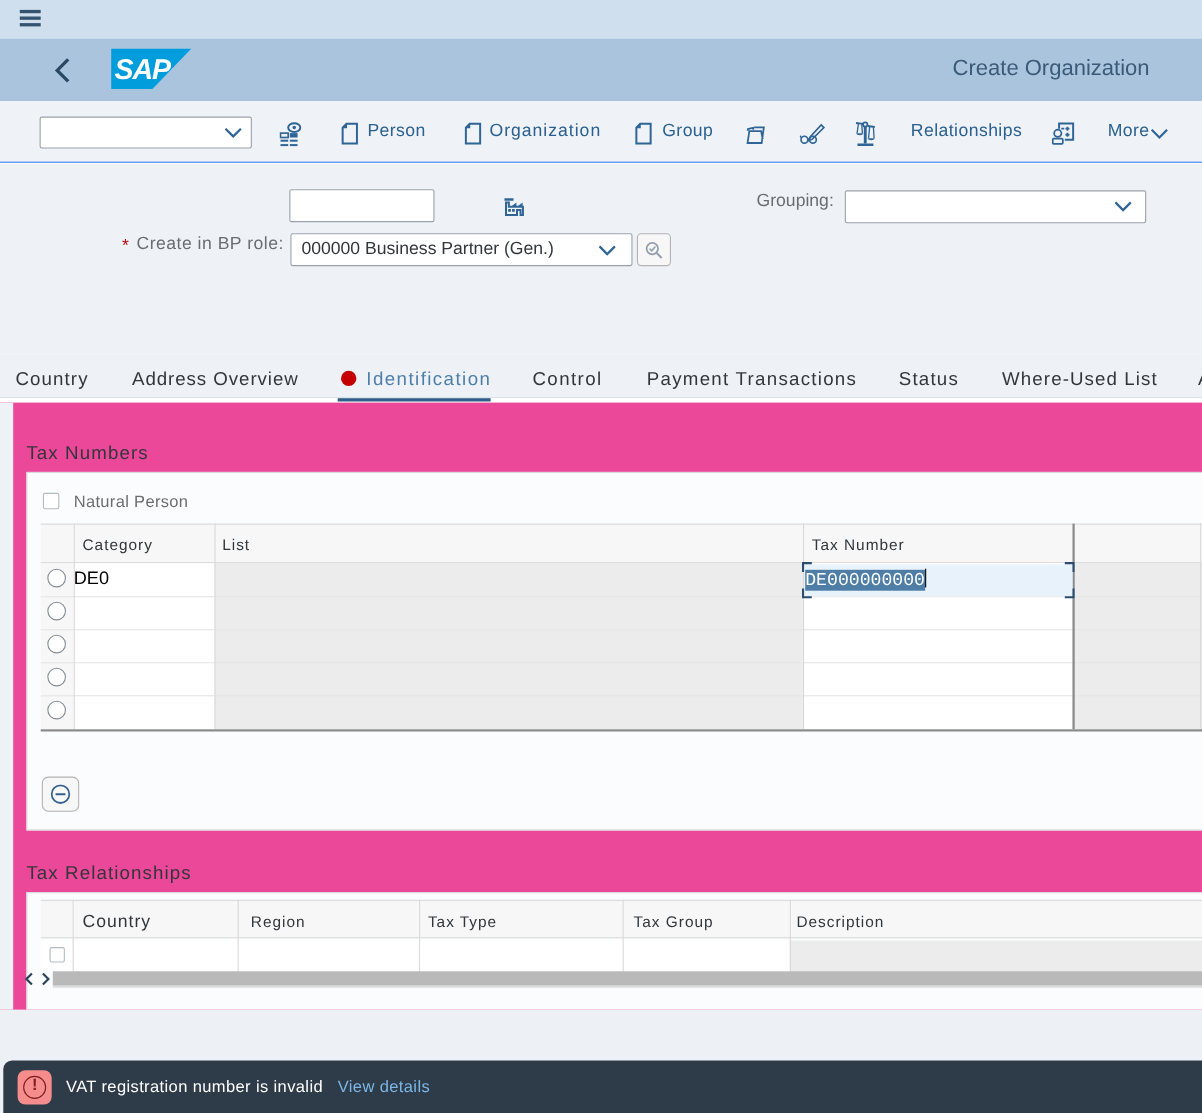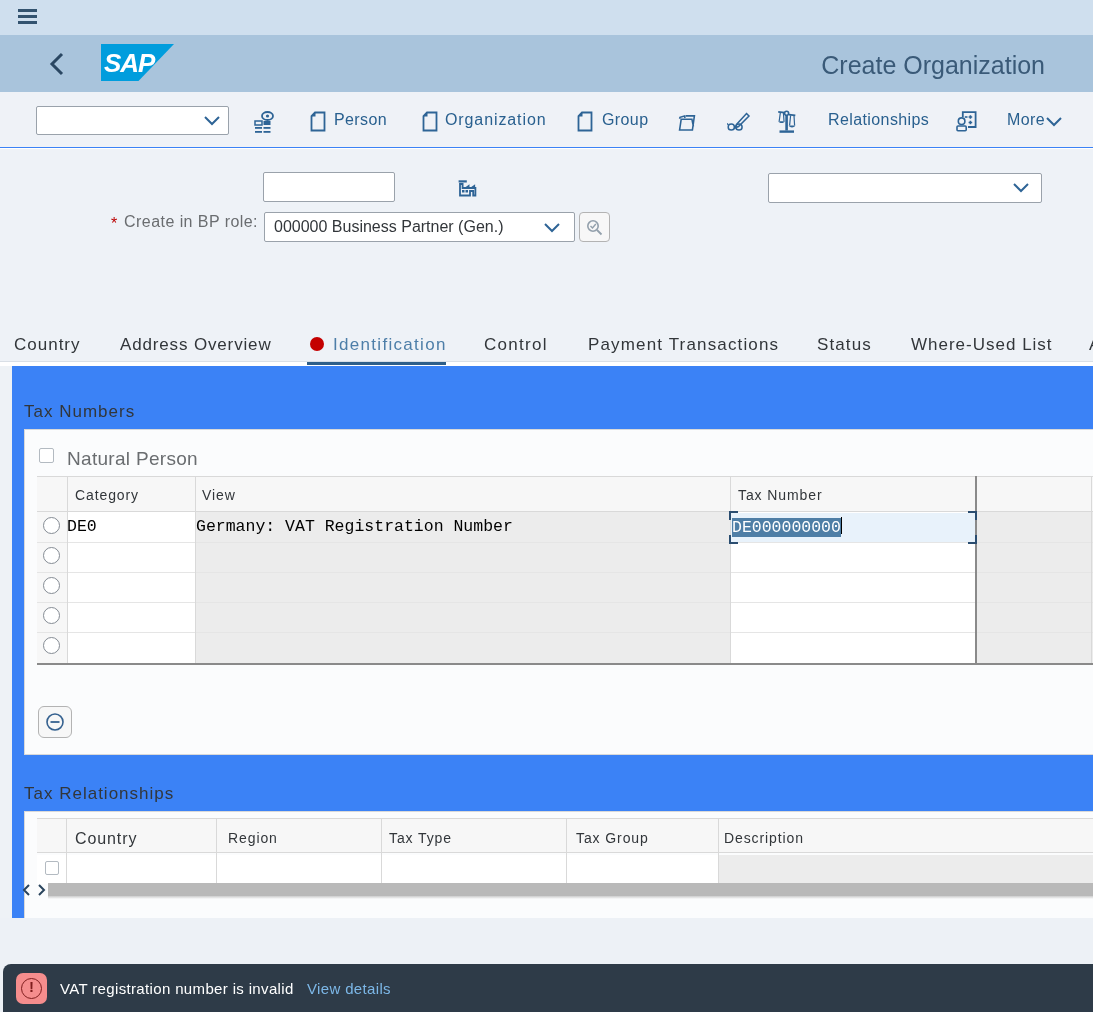--- a/index.html
+++ b/index.html
@@ -18,21 +18,21 @@
 </div>
 
 <div class="abs" style="left:0;top:35px;width:1093px;height:57px;background:#a9c4dc;">
   <svg class="abs" style="left:47px;top:16px;" width="20" height="26" viewBox="0 0 20 26">
     <polyline points="15,3 5,13 15,23" fill="none" stroke="#2a4763" stroke-width="3"></polyline>
   </svg>
   <svg class="abs" style="left:101px;top:9px;" width="74" height="37" viewBox="0 0 74 37">
     <polygon points="0,0 73,0 37.5,37 0,37" fill="#009ddd"></polygon>
     <text x="3" y="28" font-family="Liberation Sans, sans-serif" font-size="26" font-weight="bold" font-style="italic" fill="#ffffff" letter-spacing="-1">SAP</text>
   </svg>
-  <div class="abs" style="right:48px;top:16px;font-size:25px;color:#3a5a78;">Create Organization</div>
+  <div class="abs" style="right:48px;top:16px;font-size:20px;color:#3a5a78;">Create Organization</div>
 </div>
 
 <div class="abs" style="left:0;top:92px;width:1093px;height:56px;background:#eff2f7;border-bottom:1px solid #3b82f6;">
   <div class="abs" style="left:36px;top:14px;width:193px;height:29px;background:#fff;border:1px solid #9aa2ab;border-radius:2px;">
     <svg class="abs" style="right:8px;top:9px;" width="16" height="10" viewBox="0 0 16 10">
         <polyline points="1,1 8,8 15,1" fill="none" stroke="#2e6496" stroke-width="2"></polyline>
       </svg>
   </div>
 
   <svg class="abs ico" style="left:254px;top:19px;" width="20" height="24" viewBox="0 0 20 24">
@@ -108,20 +108,21 @@
   <div class="abs" style="left:263px;top:23px;width:132px;height:30px;background:#fff;border:1px solid #9aa2ab;border-radius:2px;"></div>
 
   <svg class="abs ico" style="left:458px;top:30px;" width="19" height="18" viewBox="0 0 19 18">
     <path d="M2 5 L2 16.5 L12 16.5 L12 12 L15.2 12 L15.2 16.5 L17.4 16.5 L17.4 9 L4.6 9 L4.6 5 Z" fill="none" stroke="#2e6496" stroke-width="1.8"></path>
     <path d="M0.6 2.4 L8.8 2.4" stroke="#2e6496" stroke-width="2.2"></path>
     <polygon points="7.3,8.2 11.5,8.2 11.5,5.2" fill="#2e6496"></polygon>
     <polygon points="12.9,8.2 17.1,8.2 17.1,5.2" fill="#2e6496"></polygon>
     <rect x="4" y="11" width="2.5" height="2.5" fill="#2e6496"></rect>
     <rect x="7.5" y="11" width="2.5" height="2.5" fill="#2e6496"></rect>
   </svg>
+  <div class="abs" style="left:500px;top:25px;width:258px;text-align:right;font-size:16px;color:#6a6d70;">Grouping:</div>
   <div class="abs" style="left:768px;top:24px;width:274px;height:30px;background:#fff;border:1px solid #9aa2ab;border-radius:2px;">
     <svg class="abs" style="right:12px;top:9px;" width="16" height="10" viewBox="0 0 16 10">
         <polyline points="1,1 8,8 15,1" fill="none" stroke="#2e6496" stroke-width="2"></polyline>
       </svg>
   </div>
   <div class="abs" style="left:111px;top:66px;font-size:16px;color:#b00;">*</div>
   <div class="abs" style="left:0;top:64px;width:258px;text-align:right;font-size:16px;letter-spacing:0.44px;color:#6a6d70;">Create in BP role:</div>
   <div class="abs" style="left:264px;top:63px;width:311px;height:30px;background:#fff;border:1px solid #9aa2ab;border-radius:2px;">
     <div class="abs" style="left:9px;top:5px;font-size:16px;color:#32363a;">000000 Business Partner (Gen.)</div>
     <svg class="abs" style="right:14px;top:10px;" width="16" height="10" viewBox="0 0 16 10">
@@ -144,33 +145,33 @@
   <div class="abs" style="left:310px;top:15px;width:14px;height:14px;border-radius:50%;background:#c40000;"></div>
   <div class="abs" style="left:333px;top:13px;font-size:17px;letter-spacing:1.3px;color:#4d7ea8;">Identification</div>
   <div class="abs" style="left:307px;top:40px;width:139px;height:3px;background:#2e5f8a;"></div>
   <div class="abs" style="left:484px;top:13px;font-size:17px;letter-spacing:1.3px;color:#32363a;">Control</div>
   <div class="abs" style="left:588px;top:13px;font-size:17px;letter-spacing:1.15px;color:#32363a;">Payment Transactions</div>
   <div class="abs" style="left:817px;top:13px;font-size:17px;letter-spacing:1.1px;color:#32363a;">Status</div>
   <div class="abs" style="left:911px;top:13px;font-size:17px;letter-spacing:1px;color:#32363a;">Where-Used List</div>
   <div class="abs" style="left:1089px;top:13px;font-size:17px;letter-spacing:1px;color:#32363a;">Account</div>
 </div>
 
-<div class="abs" style="left:0;top:366px;width:1093px;height:552px;background:#3b82f6;overflow:hidden;padding-left:33px;">
+<div class="abs" style="left:0;top:366px;width:1093px;height:552px;background:#ec4899;overflow:hidden;padding-left:33px;">
   <div class="abs" style="left:0;top:0;width:12px;height:552px;background:#eef2f6;"></div>
   <div class="abs" style="left:24px;top:36px;font-size:17px;letter-spacing:1px;color:#32363a;">Tax Numbers</div>
 
   <div class="abs" style="left:24px;top:63px;width:1076px;height:326px;background:#fbfcfd;border:1px solid #d9d9d9;">
     <div class="abs" style="left:14px;top:18px;width:15px;height:15px;background:#fff;border:1px solid #b3bac1;border-radius:2px;"></div>
-    <div class="abs" style="left:42px;top:18px;font-size:19px;letter-spacing:0.3px;color:#6a6d70;text-align:right;">Natural Person</div>
+    <div class="abs" style="left:42px;top:18px;font-size:15px;letter-spacing:0.3px;color:#6a6d70;text-align:right;">Natural Person</div>
 
     <div class="abs" style="left:12px;top:46px;width:1064px;height:189px;">
 
       <div class="abs" style="left:0;top:0;width:1064px;height:36px;background:#f7f7f7;border-top:1px solid #d9d9d9;border-bottom:1px solid #d9d9d9;"></div>
       <div class="abs" style="left:38px;top:11px;font-size:14px;letter-spacing:0.9px;color:#32363a;">Category</div>
-      <div class="abs" style="left:165px;top:11px;font-size:14px;letter-spacing:0.9px;color:#32363a;">View</div>
+      <div class="abs" style="left:165px;top:11px;font-size:14px;letter-spacing:0.9px;color:#32363a;">List</div>
       <div class="abs" style="left:701px;top:11px;font-size:14px;letter-spacing:0.9px;color:#32363a;">Tax Number</div>
 
       <div class="abs" style="left:0;top:36px;width:30px;height:151px;background:#f7f7f7;"></div>
       <div class="abs" style="left:30px;top:36px;width:128px;height:151px;background:#fff;"></div>
       <div class="abs" style="left:158px;top:36px;width:535px;height:151px;background:#ececec;"></div>
       <div class="abs" style="left:693px;top:36px;width:245px;height:151px;background:#fff;"></div>
       <div class="abs" style="left:938px;top:36px;width:126px;height:151px;background:#ececec;"></div>
 
       <div class="abs" style="left:0;top:66px;width:1064px;height:1px;background:#e5e5e5;"></div>
       <div class="abs" style="left:0;top:96px;width:1064px;height:1px;background:#e5e5e5;"></div>
@@ -184,22 +185,21 @@
       <div class="abs" style="left:1054px;top:0;width:1px;height:187px;background:#d9d9d9;"></div>
 
       <div class="abs" style="left:0;top:187px;width:1064px;height:2px;background:#8a8a8a;"></div>
 
       <div class="abs" style="left:6px;top:41px;width:17px;height:17px;border:1.5px solid #858c94;border-radius:50%;background:#fff;"></div>
       <div class="abs" style="left:6px;top:71px;width:17px;height:17px;border:1.5px solid #858c94;border-radius:50%;background:#fff;"></div>
       <div class="abs" style="left:6px;top:101px;width:17px;height:17px;border:1.5px solid #858c94;border-radius:50%;background:#fff;"></div>
       <div class="abs" style="left:6px;top:131px;width:17px;height:17px;border:1.5px solid #858c94;border-radius:50%;background:#fff;"></div>
       <div class="abs" style="left:6px;top:161px;width:17px;height:17px;border:1.5px solid #858c94;border-radius:50%;background:#fff;"></div>
 
-      <div class="abs" style="left:30px;top:41px;font-family:Liberation Mono, monospace;font-size:16.5px;color:#000;">DE0</div>
-      <div class="abs" style="left:159px;top:41px;font-family:'Liberation Mono',monospace;font-size:16.5px;color:#000;">Germany: VAT Registration Number</div>
+      <div class="abs" style="left:30px;top:41px;font-family:Liberation Sans, sans-serif;font-size:16.5px;color:#000;">DE0</div>
 
       <div class="abs" style="left:694px;top:37px;width:244px;height:29px;background:#e8f2fb;"></div>
       <div class="abs" style="left:695px;top:41px;font-family:'Liberation Mono',monospace;font-size:16.5px;"><span style="background:#4e7ea6;color:#fff;">DE000000000</span><span style="display:inline-block;width:1.5px;height:17px;background:#000;vertical-align:-2px;"></span></div>
 
       <svg class="abs" style="left:692px;top:35px;" width="248" height="33" viewBox="0 0 248 33">
         <path d="M1 9 L1 1 L9 1" fill="none" stroke="#2a4d70" stroke-width="2"></path>
         <path d="M239 1 L247 1 L247 9" fill="none" stroke="#2a4d70" stroke-width="2"></path>
         <path d="M1 24 L1 32 L9 32" fill="none" stroke="#2a4d70" stroke-width="2"></path>
         <path d="M239 32 L247 32 L247 24" fill="none" stroke="#2a4d70" stroke-width="2"></path>
       </svg>

